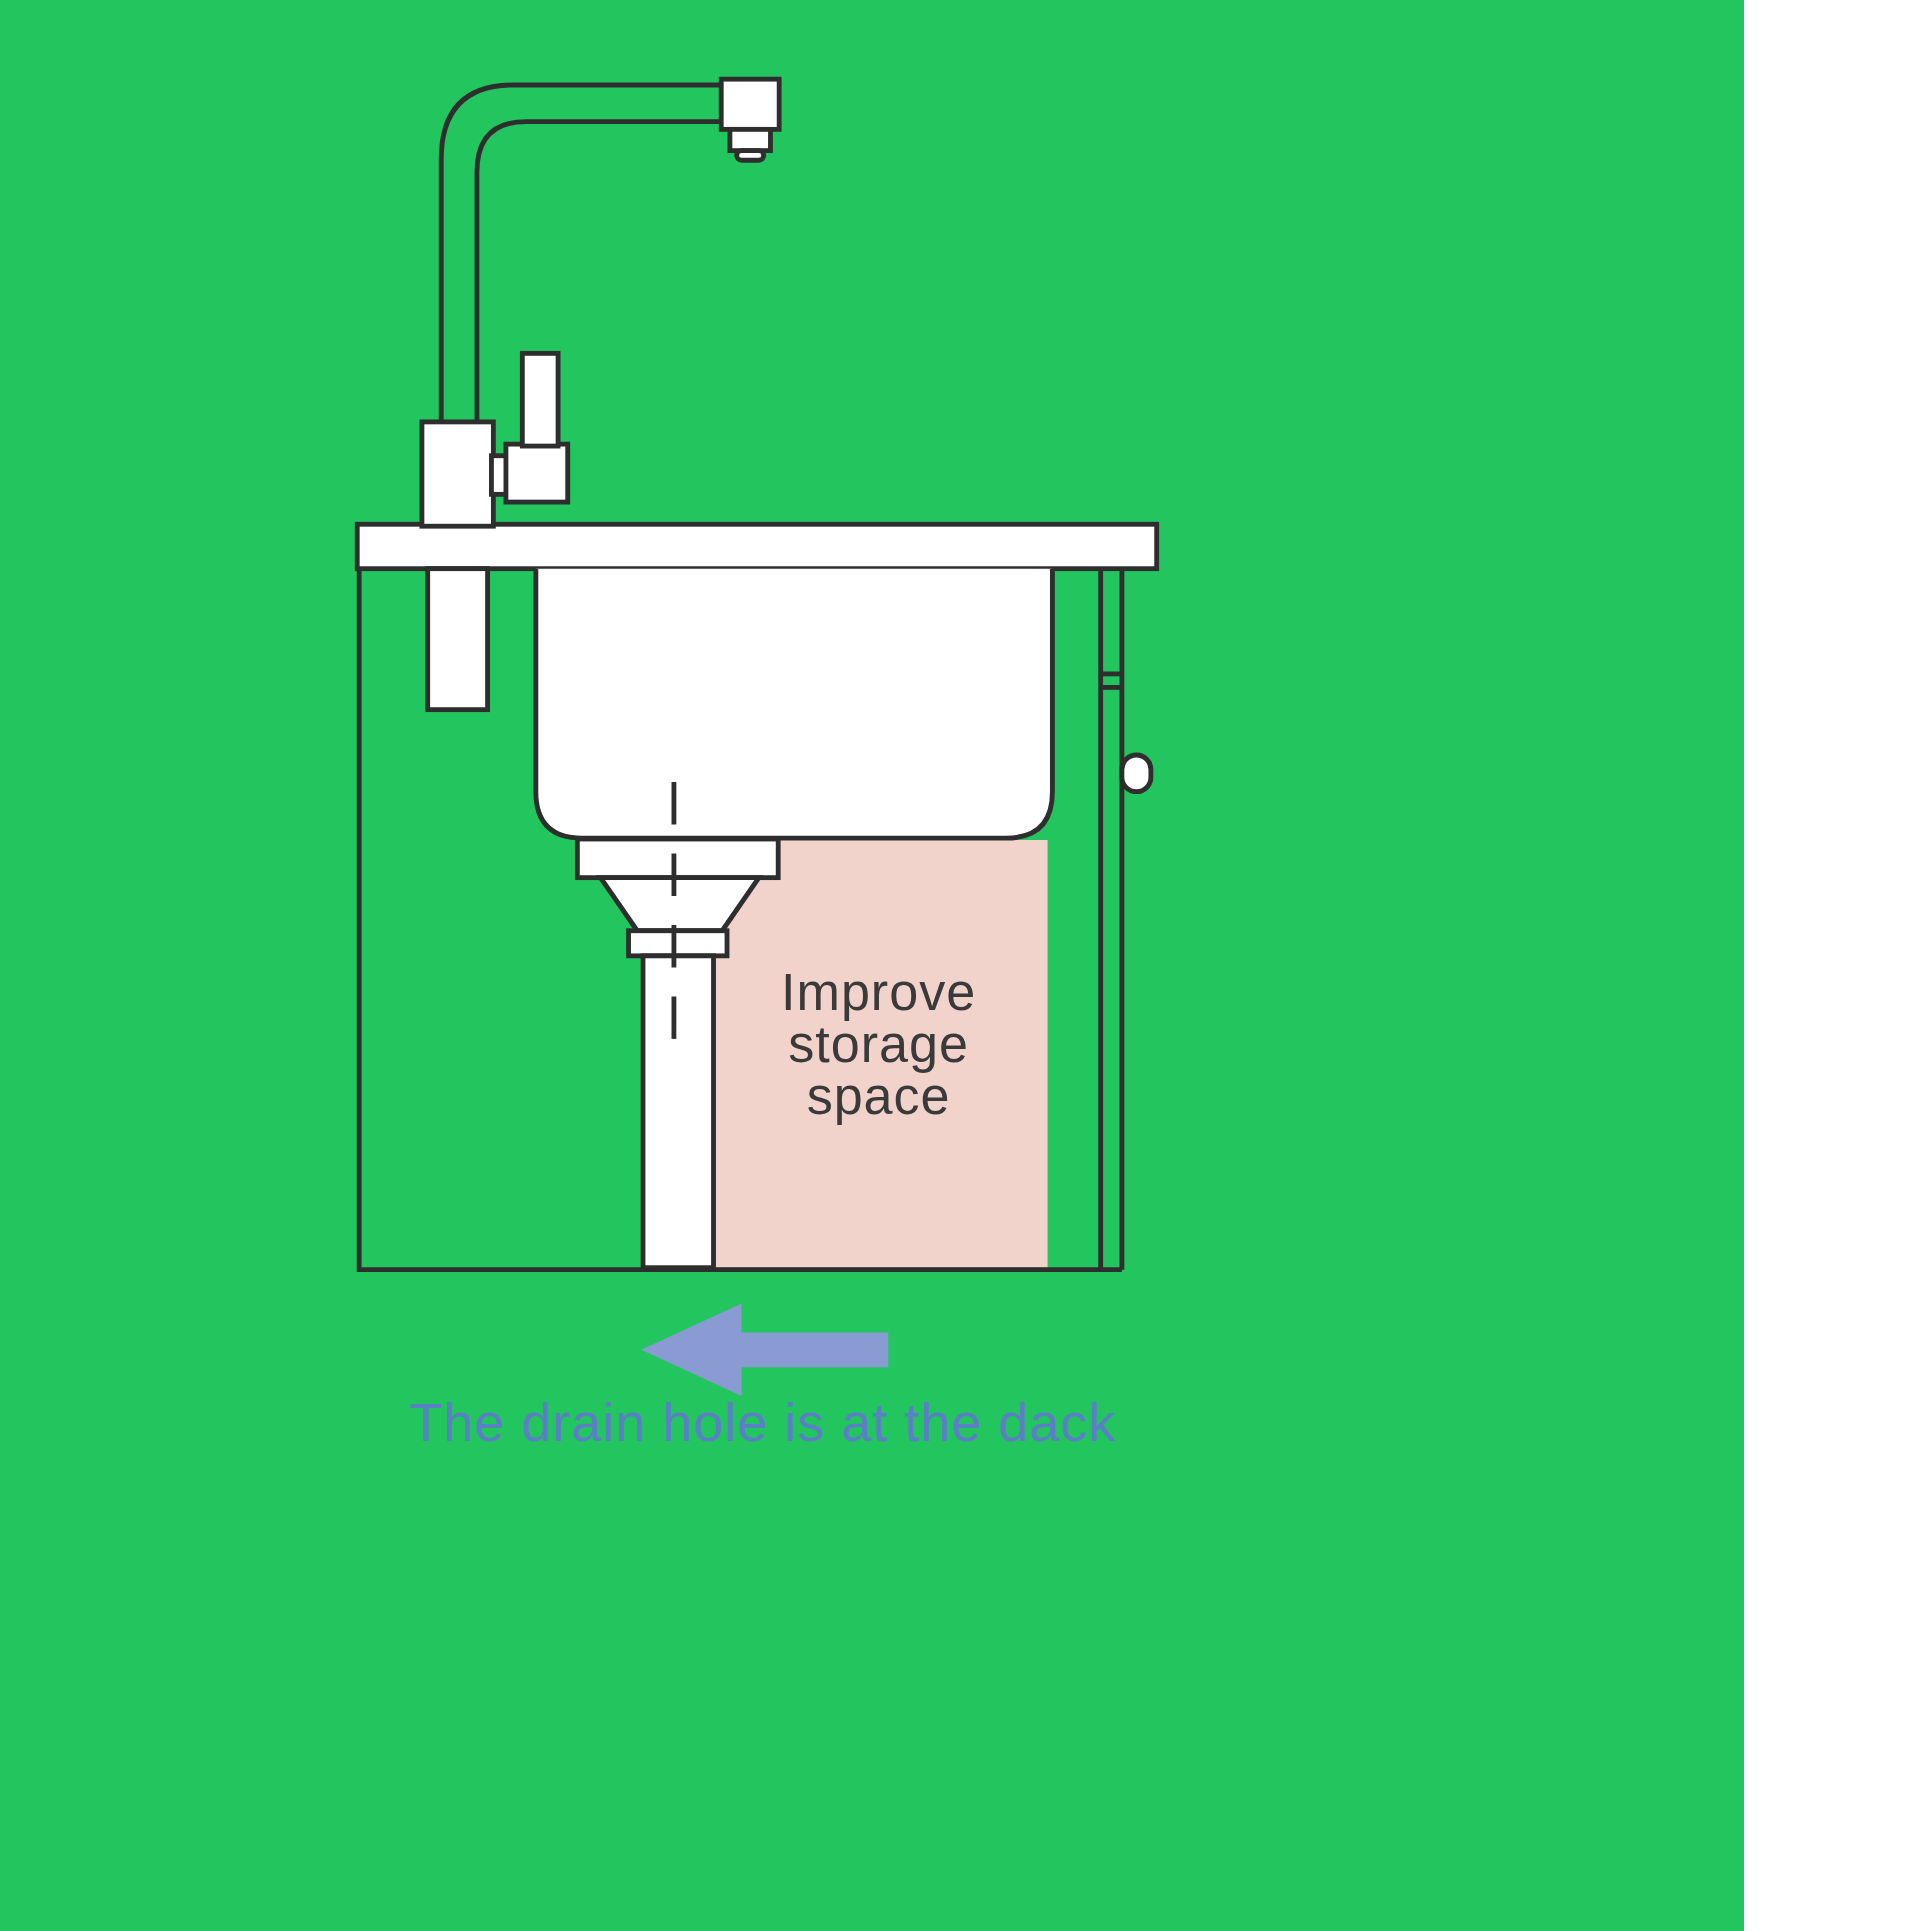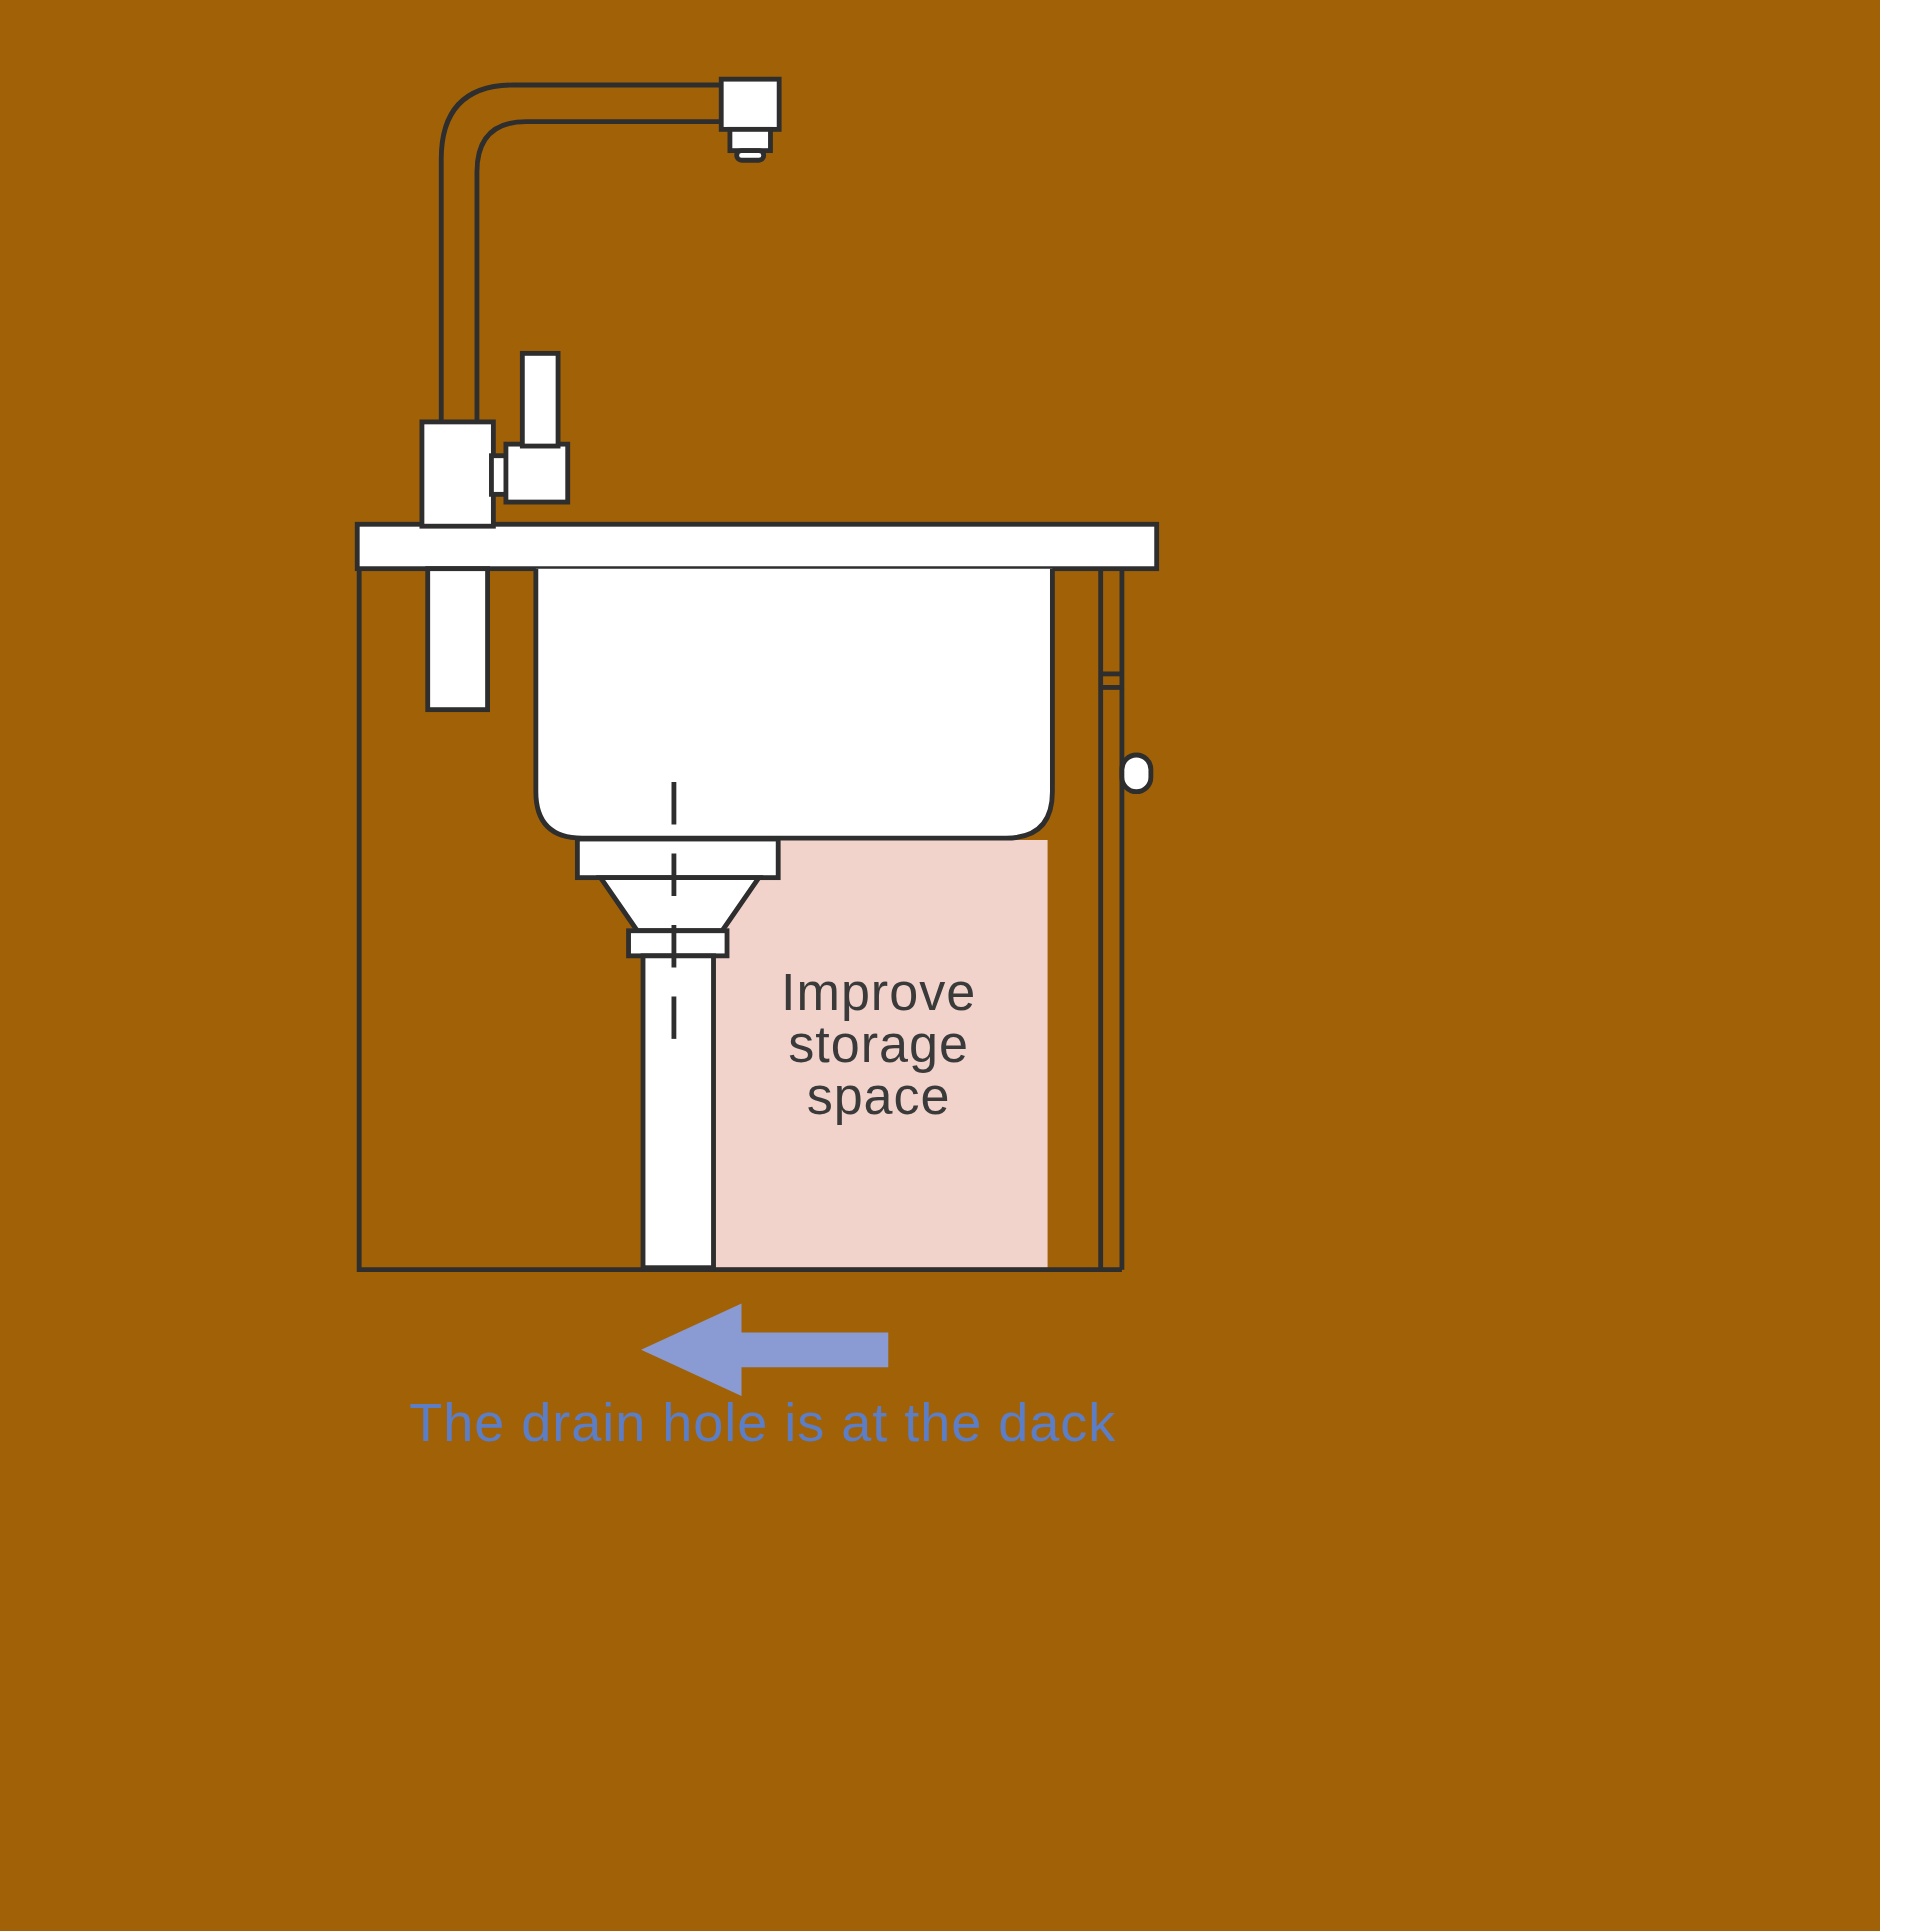--- a/index.html
+++ b/index.html
@@ -2,23 +2,23 @@
 <html><head>
 <meta charset="utf-8">
 <style>
   html, body {
     margin: 0;
     padding: 0;
     background: #ffffff;
   }
   .stage {
     position: relative;
-    width: 1880px;
+    width: 1744px;
     height: 1931px;
-    background: #a16207;
+    background: #22c55e;
     font-family: "Liberation Sans", sans-serif;
     overflow: hidden;
   }
   svg {
     display: block;
   }
   svg text {
     font-family: "Liberation Sans", sans-serif;
   }
   .storage-label {

